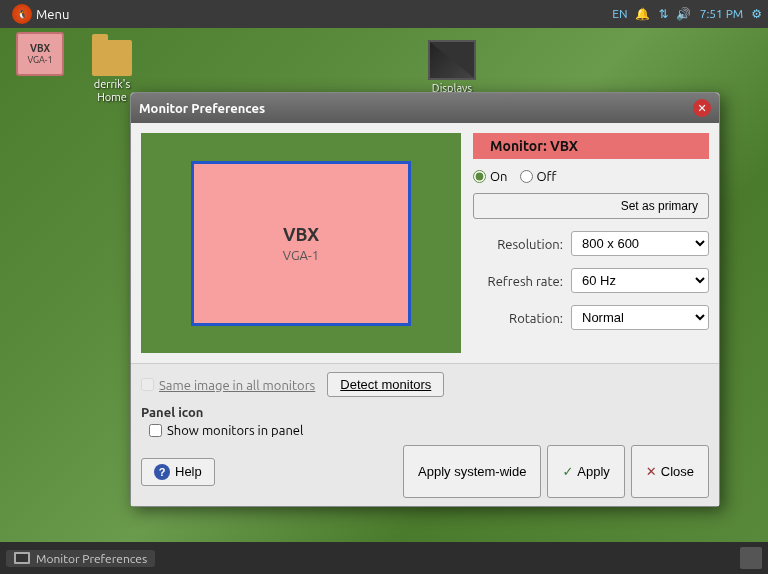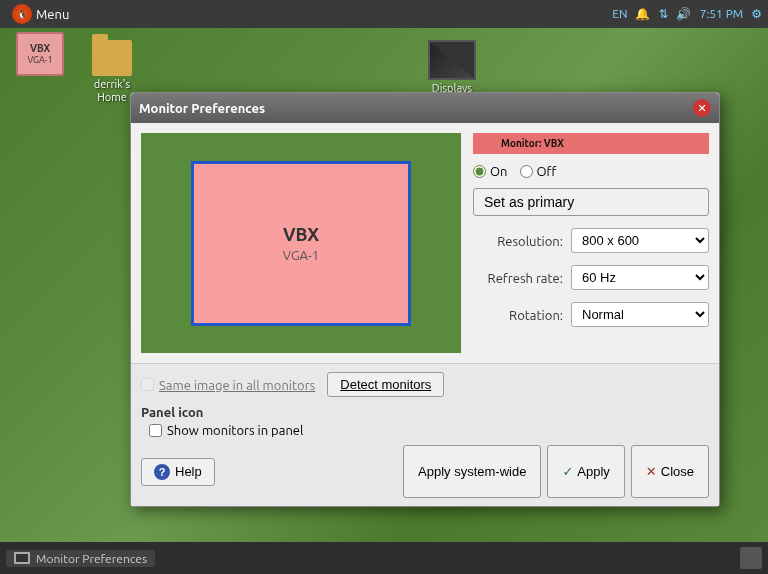--- a/index.html
+++ b/index.html
@@ -264,23 +264,23 @@
 
     
     .monitor-settings {
       flex: 1;
       display: flex;
       flex-direction: column;
       gap: 8px;
     }
     .monitor-header {
       background: #e87070;
-      padding: 5px 28px;
-      font-weight: bold;
-      font-size: 10px;
+      padding: 5px 17px;
+      font-weight: bold;
+      font-size: 14px;
       color: #111;
     }
     .radio-row {
       display: flex;
       gap: 12px;
       padding: 2px 0;
     }
     .radio-label {
       display: flex;
       align-items: center;
@@ -291,22 +291,22 @@
     .radio-input {
       accent-color: #5a8a3c;
     }
     .set-primary-btn {
       width: 100%;
       padding: 5px 10px;
       background: #f0f0f0;
       border: 1px solid #999;
       border-radius: 3px;
       cursor: pointer;
-      font-size: 14px;
-      text-align: left;
+      font-size: 12px;
+      text-align: right;
     }
 
     .settings-row {
       display: flex;
       align-items: center;
       gap: 8px;
       margin-top: 4px;
     }
     .settings-label {
       width: 90px;

